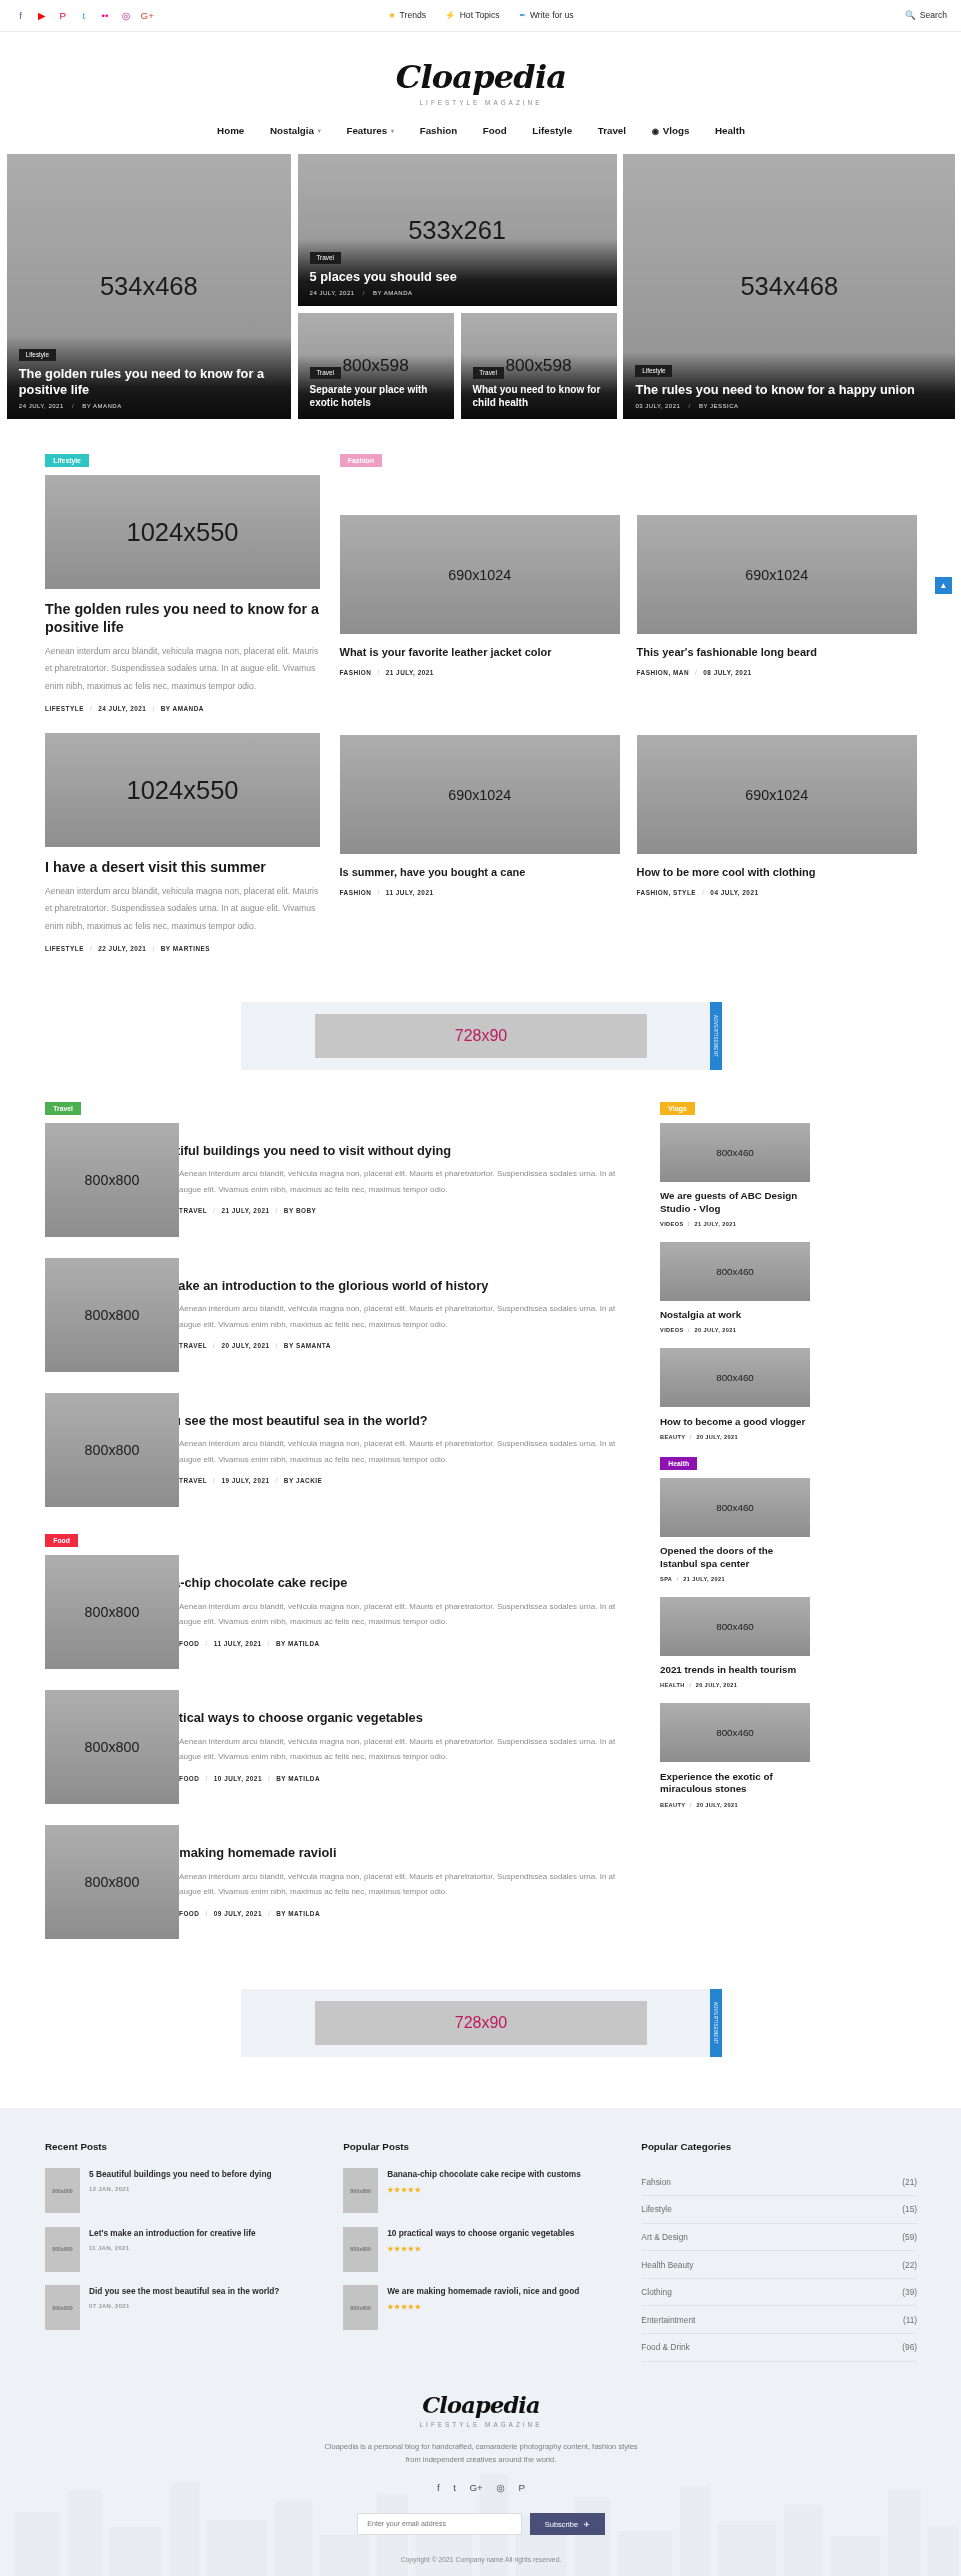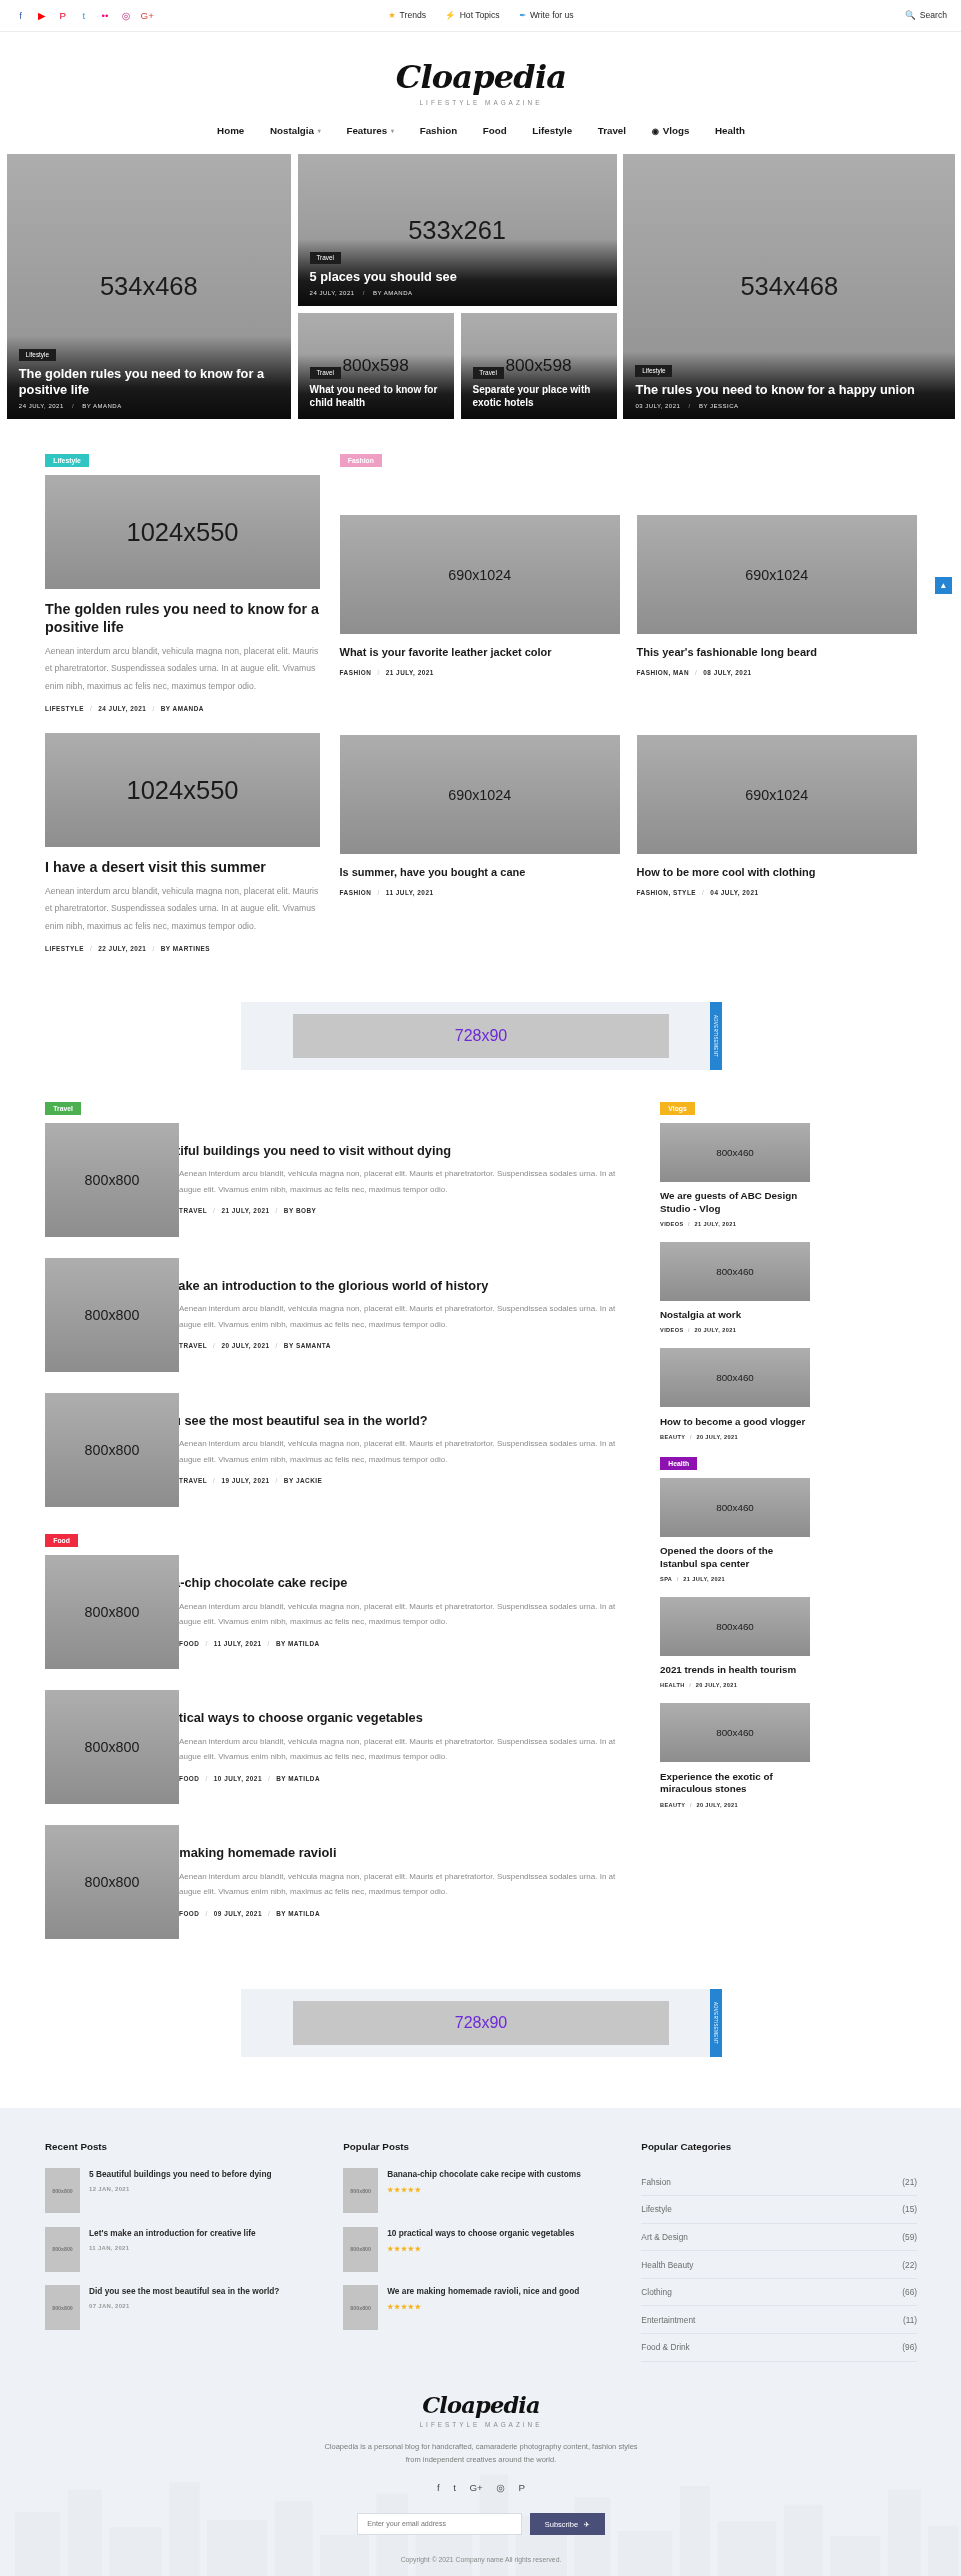--- a/index.html
+++ b/index.html
@@ -96,23 +96,23 @@
   .two-up { display:flex; gap:16.5px; }
   .two-up > div { flex:1;margin-top:40px; }
 
   
   .banner-row { padding:28.6px 0 25.5px; display:flex; justify-content:center; }
   .banner {
     width:481px; height:68px; background:#eef1f5;
     display:flex; align-items:center; justify-content:center; position:relative;
   }
   .banner-inner {
-    width:376px; height:44px; background:#c6c6c6;
+    width:332px; height:44px; background:#c6c6c6;
     display:flex; align-items:center; justify-content:center;
-    font-size:16px; color:#6d28d9;
+    font-size:16px; color:#be185d;
   }
   .banner-tab {
     position:absolute; right:-0.8px; top:0; bottom:0; width:12.8px;
     background:#2585d3; color:#fff; font-size:4.5px; display:flex;
     align-items:center; justify-content:center;
   }
   .banner-tab span { writing-mode:vertical-rl; letter-spacing:0.3px; }
 
   
   .main-area { display:flex; gap:21px; padding-top:4.5px; }
@@ -287,28 +287,28 @@
             <span class="sep">/</span>
             <span>BY AMANDA</span>
           </div>
         </div>
       </div>
       <div style="display:flex;gap:6.8px;height:106px">
         <div class="ph" style="flex:1">
           <span class="ph-label sm">800x598</span>
           <div class="hero-overlay">
             <span class="cat-chip">Travel</span>
-            <div class="hero-title sm">What you need to know for child health</div>
+            <div class="hero-title sm">Separate your place with exotic hotels</div>
           </div>
         </div>
         <div class="ph" style="flex:1">
           <span class="ph-label sm">800x598</span>
           <div class="hero-overlay">
             <span class="cat-chip">Travel</span>
-            <div class="hero-title sm">Separate your place with exotic hotels</div>
+            <div class="hero-title sm">What you need to know for child health</div>
           </div>
         </div>
       </div>
     </div>
 
     <div class="ph" style="flex:1;height:265px">
       <span class="ph-label">534x468</span>
       <div class="hero-overlay">
         <span class="cat-chip">Lifestyle</span>
         <div class="hero-title">The rules you need to know for a happy union</div>
@@ -630,21 +630,21 @@
               <div class="cat-row">
                 <span>Art &amp; Design</span>
                 <span>(59)</span>
               </div>
               <div class="cat-row">
                 <span>Health Beauty</span>
                 <span>(22)</span>
               </div>
               <div class="cat-row">
                 <span>Clothing</span>
-                <span>(66)</span>
+                <span>(39)</span>
               </div>
               <div class="cat-row">
                 <span>Entertaintment</span>
                 <span>(11)</span>
               </div>
               <div class="cat-row">
                 <span>Food &amp; Drink</span>
                 <span>(96)</span>
               </div>
             </div>

